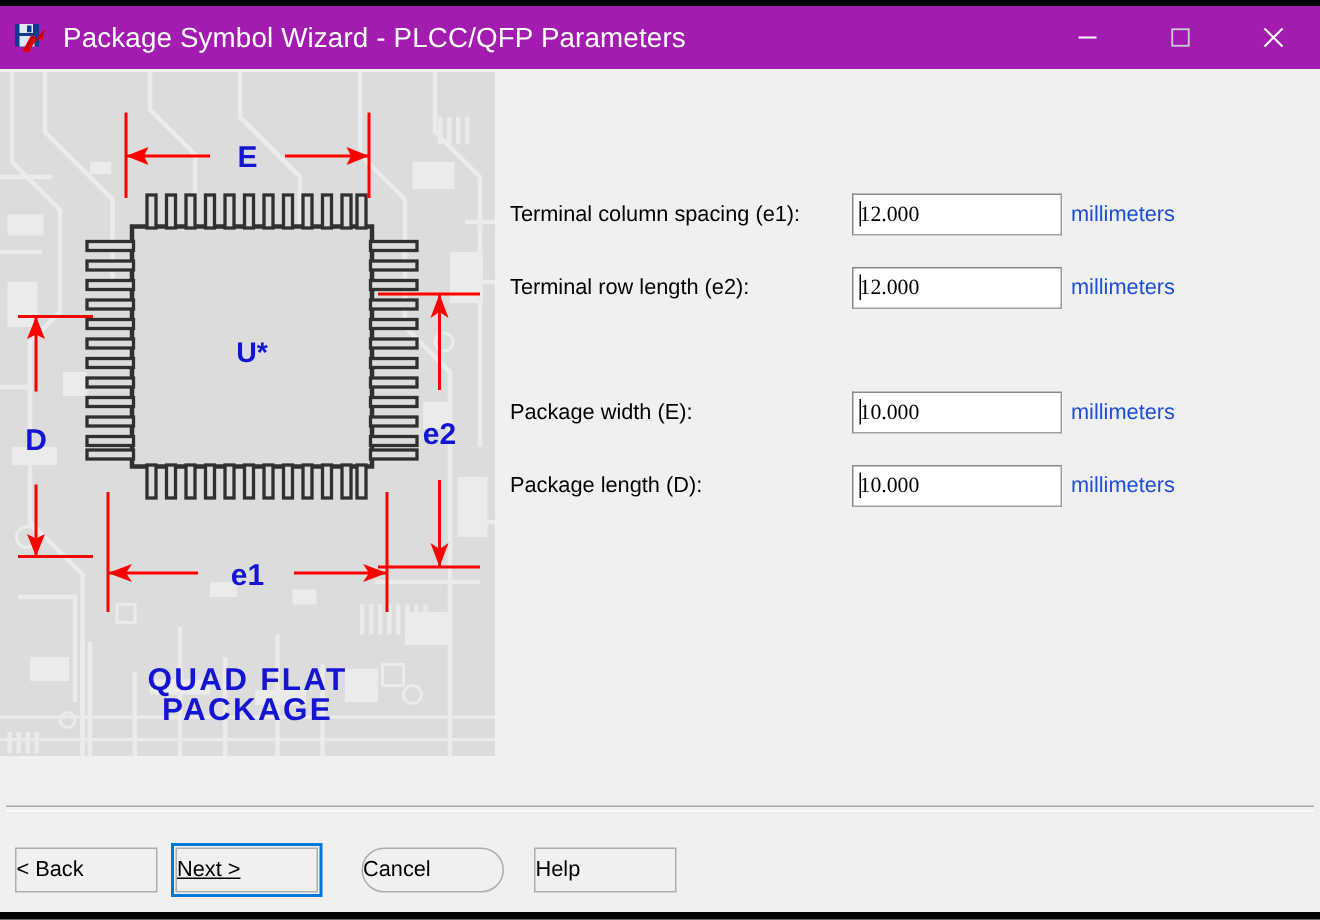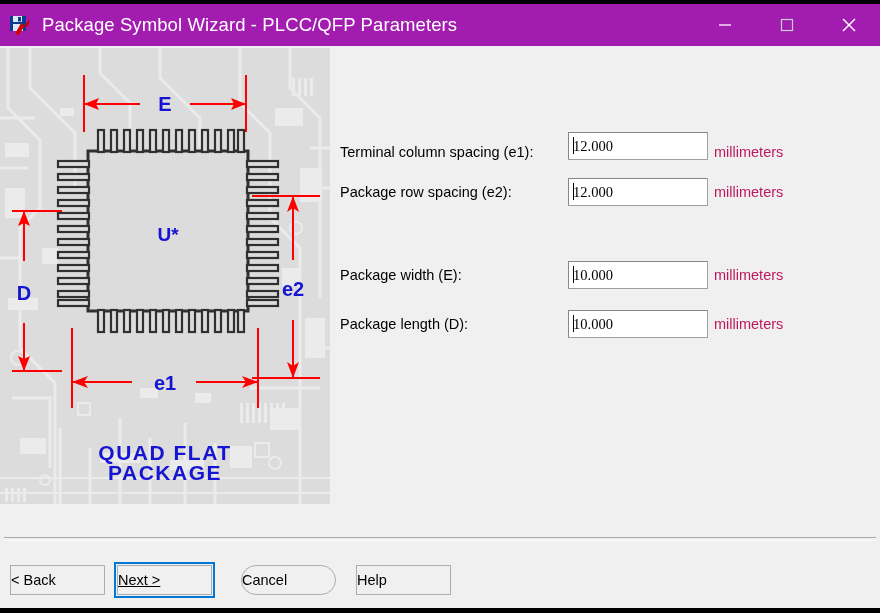--- a/index.html
+++ b/index.html
@@ -133,21 +133,21 @@
   }
   .caret {
     position: absolute;
     left: 5px; top: 5px;
     width: 1px; height: 17px;
     background: #000;
   }
   .field-units {
     margin-left: 26px;
     font-size: 14.5px;
-    color: #be185d;
+    color: #1d4ed8;
     font-family: "Liberation Sans", sans-serif;
   }
 
   
   .divider {
     position: absolute;
     left: 4px; top: 491px;
     width: 872px; height: 2px;
     border-top: 1px solid #a9a9a9;
     border-bottom: 1px solid #ffffff;
@@ -407,31 +407,31 @@
 
         <text x="168" y="193" text-anchor="middle" font-family="Liberation Sans, sans-serif" font-size="19" font-weight="bold" fill="#1414d2">U*</text>
 
         <text x="165" y="412" text-anchor="middle" letter-spacing="1.5" font-family="Liberation Sans, sans-serif" font-size="21" font-weight="bold" fill="#1414d2">QUAD FLAT</text>
         <text x="165" y="432" text-anchor="middle" letter-spacing="1.5" font-family="Liberation Sans, sans-serif" font-size="21" font-weight="bold" fill="#1414d2">PACKAGE</text>
       </svg>
     </div>
 
     <div class="form-area">
 
-      <div class="field-row" style="top:80px;align-items:flex-end;">
+      <div class="field-row" style="top:80px;">
         <div class="field-label">Terminal column spacing (e1):</div>
         <div class="input-wrap">
           <input class="field-input" type="text" value="12.000" style="">
           <div class="caret"></div>
         </div>
         <div class="field-units">millimeters</div>
       </div>
 
       <div class="field-row" style="top:129px;">
-        <div class="field-label">Package row spacing (e2):</div>
+        <div class="field-label">Terminal row length (e2):</div>
         <div class="input-wrap">
           <input class="field-input" type="text" value="12.000" style="">
           <div class="caret"></div>
         </div>
         <div class="field-units">millimeters</div>
       </div>
 
       <div class="field-row" style="top:212px;">
         <div class="field-label">Package width (E):</div>
         <div class="input-wrap">

